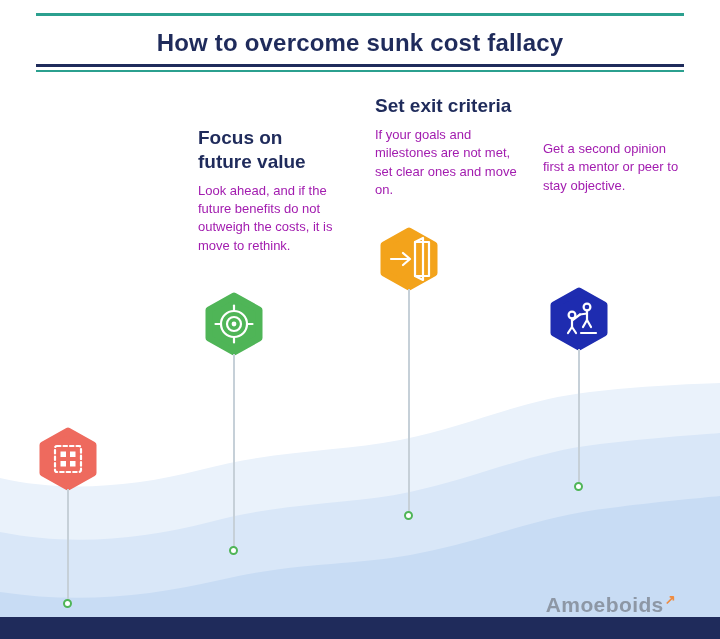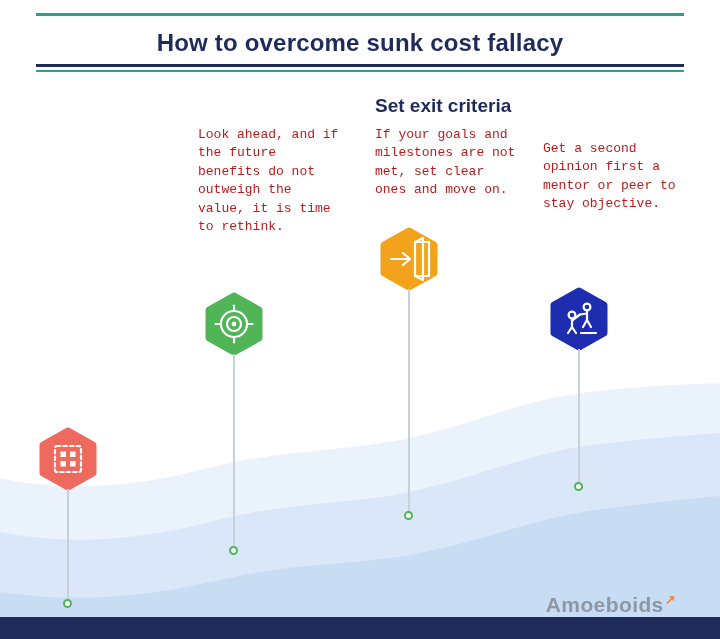--- a/index.html
+++ b/index.html
@@ -12,21 +12,21 @@
   .rule-under-navy { top:64px; height:3px; background:#1f2b5b; }
   .rule-under-teal { top:70px; height:2px; background:#2ba08f; }
 
   .title { position:absolute; top:29px; left:0; width:100%; text-align:center;
            font-size:24px; font-weight:bold; color:#1f2b5b; letter-spacing:.2px; }
 
   .waves { position:absolute; left:0; top:0; width:720px; height:639px; }
 
   .step-text { position:absolute; }
   .step-text h2 { font-size:19px; line-height:1.25; color:#1f2b5b; margin-bottom:8px; font-weight:bold; }
-  .step-text p  { font-size:13px; line-height:1.42; color:#b91c1c;font-family:Liberation Mono, monospace; }
+  .step-text p  { font-size:13px; line-height:1.42; color:#a21caf; }
 
   .hex { position:absolute; width:64px; height:64px; overflow:visible; }
   .hex .glyph { stroke:#ffffff; fill:none; stroke-width:2.2; stroke-linecap:round; stroke-linejoin:round; }
 
   .stem { position:absolute; width:2px; background:#c6d0d8; }
   .dot  { position:absolute; width:9px; height:9px; border-radius:50%;
           background:#ffffff; border:2px solid #4fb557; }
 
   .logo { position:absolute; top:592px; right:44px; font-size:21px; font-weight:bold;
           color:#8d97a5; letter-spacing:.4px; }
@@ -57,21 +57,22 @@
       <rect x="24.5" y="24.5" width="5.5" height="5.5" fill="#ffffff" stroke="none"></rect>
       <rect x="34" y="24.5" width="5.5" height="5.5" fill="#ffffff" stroke="none"></rect>
       <rect x="24.5" y="34" width="5.5" height="5.5" fill="#ffffff" stroke="none"></rect>
       <rect x="34" y="34" width="5.5" height="5.5" fill="#ffffff" stroke="none"></rect>
     </g>
   </svg>
   <div class="stem" style="left:67px; top:489px; height:112px;"></div>
   <div class="dot" style="left:63px; top:599px;"></div>
 
   <div class="step-text" style="left:198px; top:126px; width:142px;">
-    <p>Look ahead, and if the future benefits do not outweigh the value, it is time to rethink.</p>
+    <h2>Focus on future value</h2>
+    <p>Look ahead, and if the future benefits do not outweigh the costs, it is move to rethink.</p>
   </div>
   <svg class="hex" style="left:202px; top:292px;" viewBox="0 0 64 64">
     <polygon points="32,4 57,18 57,46 32,60 7,46 7,18" stroke-width="7" stroke-linejoin="round" fill="#4fb557" stroke="#4fb557"></polygon>
     <g class="glyph">
       <circle cx="32" cy="32" r="13"></circle>
       <circle cx="32" cy="32" r="7"></circle>
       <circle cx="32" cy="32" r="2.4" fill="#ffffff" stroke="none"></circle>
       <line x1="32" y1="13.5" x2="32" y2="18"></line>
       <line x1="32" y1="46" x2="32" y2="50.5"></line>
       <line x1="13.5" y1="32" x2="18" y2="32"></line>

